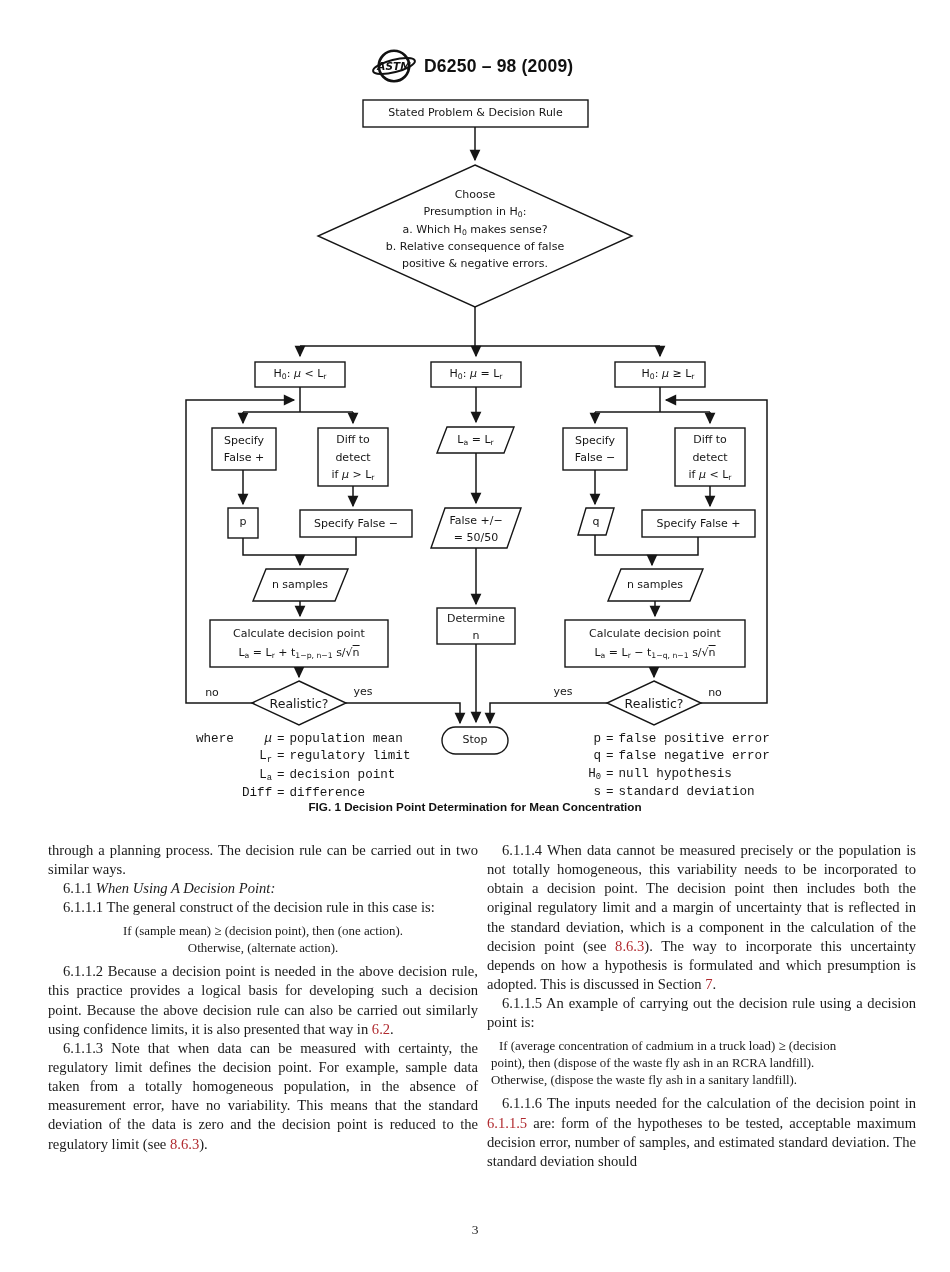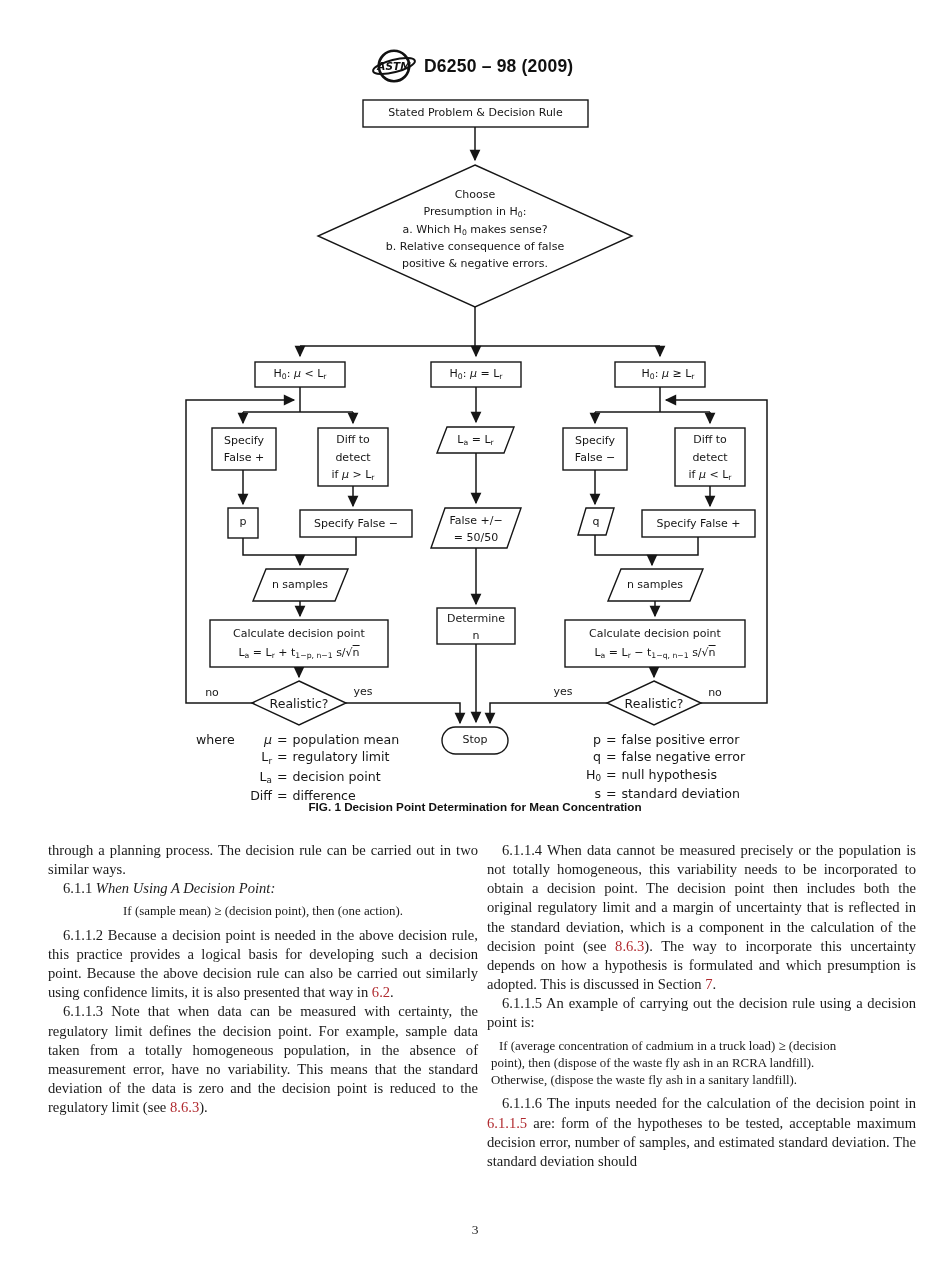--- a/index.html
+++ b/index.html
@@ -15,21 +15,21 @@
   .fl{position:absolute;font-family:"DejaVu Sans","Liberation Sans",sans-serif;font-size:11px;line-height:16.5px;
     color:#161616;text-align:center;white-space:nowrap;}
   .fl .ln{display:block;}
   .small{font-size:12.5px;}
   .sub{font-size:70%;position:relative;top:.3em;}
   .ovl{text-decoration:overline;}
   .it{font-style:italic;}
   .ref{color:var(--link,#b02a2f);}
 
   .leg{position:absolute;font-family:"DejaVu Sans","Liberation Sans",sans-serif;font-size:12.6px;line-height:17.3px;color:#161616;}
-  .leg .row{display:flex;white-space:nowrap;}
+  .leg .row{display:flex;white-space:nowrap;font-family:Liberation Mono, monospace;}
   .leg .pre{width:46px;}
   .leg .key{width:30px;text-align:right;}
   .leg .eq{padding:0 5px;}
   .caption{position:absolute;left:0;top:800px;width:950px;text-align:center;
     font-family:"Liberation Sans",sans-serif;font-size:11.7px;font-weight:bold;color:#111;}
 
   
   .col{position:absolute;top:841px;width:430px;font-family:"Liberation Serif",serif;font-size:14.6px;
     line-height:19.15px;color:#1a1a1a;text-align:justify;}
   .col-left{left:48px;}
@@ -241,22 +241,24 @@
       <span class="eq">=</span>
       <span class="val">standard deviation</span>
     </div>
   </div>
 
   <div class="caption">FIG. 1 Decision Point Determination for Mean Concentration</div>
 
   <div class="col col-left">
     <p class="cont"><span>through a planning process. The decision rule can be carried out in two similar ways.</span></p>
     <p><span>6.1.1 </span><span class="it">When Using A Decision Point:</span></p>
+    <p><span>6.1.1.1 The general construct of the decision rule in this case is:</span></p>
     <div class="rule">
       <div><span>If (sample mean) ≥ (decision point), then (one action).</span></div>
+      <div><span>Otherwise, (alternate action).</span></div>
     </div>
     <p><span>6.1.1.2 Because a decision point is needed in the above decision rule, this practice provides a logical basis for developing such a decision point. Because the above decision rule can also be carried out similarly using confidence limits, it is also presented that way in </span><span class="ref">6.2</span><span>.</span></p>
     <p><span>6.1.1.3 Note that when data can be measured with certainty, the regulatory limit defines the decision point. For example, sample data taken from a totally homogeneous population, in the absence of measurement error, have no variability. This means that the standard deviation of the data is zero and the decision point is reduced to the regulatory limit (see </span><span class="ref">8.6.3</span><span>).</span></p>
   </div>
 
   <div class="col col-right">
     <p><span>6.1.1.4 When data cannot be measured precisely or the population is not totally homogeneous, this variability needs to be incorporated to obtain a decision point. The decision point then includes both the original regulatory limit and a margin of uncertainty that is reflected in the standard deviation, which is a component in the calculation of the decision point (see </span><span class="ref">8.6.3</span><span>). The way to incorporate this uncertainty depends on how a hypothesis is formulated and which presumption is adopted. This is discussed in Section </span><span class="ref">7</span><span>.</span></p>
     <p><span>6.1.1.5 An example of carrying out the decision rule using a decision point is:</span></p>
     <div class="example">
       <div class="l1"><span>If (average concentration of cadmium in a truck load) ≥ (decision</span></div>

